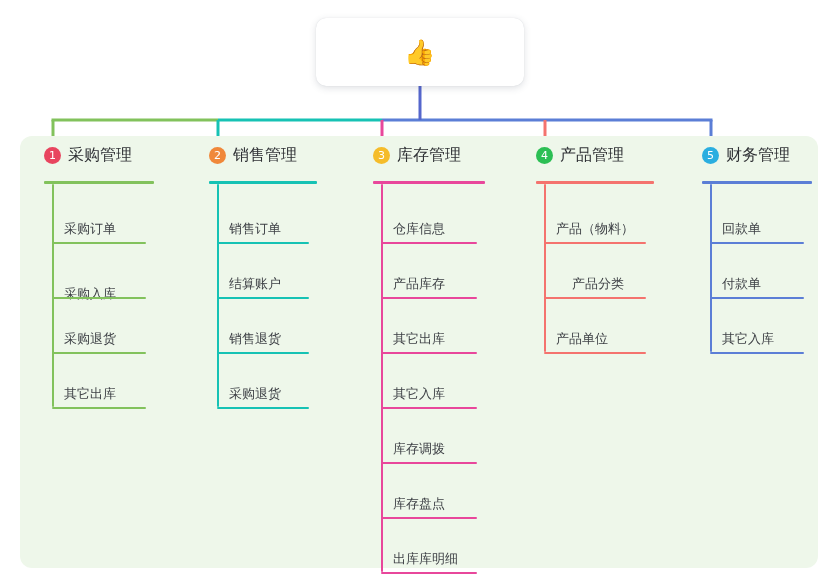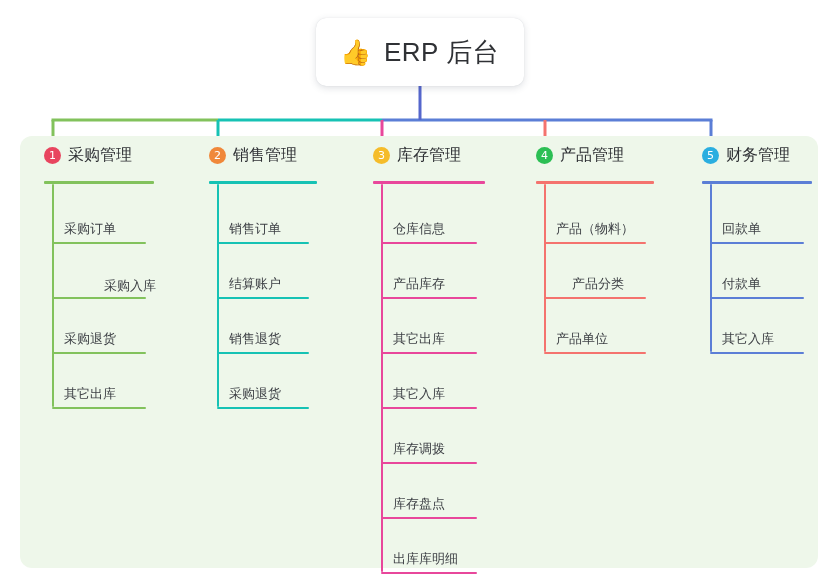--- a/index.html
+++ b/index.html
@@ -67,39 +67,38 @@
       <line x1="420" y1="86" x2="420" y2="120" stroke="#5566cc" stroke-width="3" stroke-linecap="butt"></line>
       <line x1="53" y1="120" x2="53" y2="157" stroke="#82c25c" stroke-width="3" stroke-linecap="butt"></line>
       <line x1="218" y1="120" x2="218" y2="157" stroke="#16c2b4" stroke-width="3" stroke-linecap="butt"></line>
       <line x1="382" y1="120" x2="382" y2="157" stroke="#e8479b" stroke-width="3" stroke-linecap="butt"></line>
       <line x1="545" y1="120" x2="545" y2="157" stroke="#f4736e" stroke-width="3" stroke-linecap="butt"></line>
       <line x1="711" y1="120" x2="711" y2="157" stroke="#5b7ed6" stroke-width="3" stroke-linecap="butt"></line>
     </svg>
 
   <div class="root-card">
     <span class="root-emoji">👍</span>
-    <span class="root-title">ERP 后台</span>
   </div>
 
   <div class="panel"></div>
 
   <div id="cols">
       <div class="col" style="left: 44px; width: 110px;">
         <div class="col-head">
           <span class="badge" style="background: rgb(232, 69, 95);">1</span>
           <span class="col-title">采购管理</span>
         </div>
         <div class="head-rule" style="top: 45px; width: 110px; background: rgb(130, 194, 92);"></div>
         <div class="spine" style="left: 8px; top: 48px; height: 223px; background: rgb(130, 194, 92);"></div>
         <div class="leaf" style="left: 8px; top: 84px;">
           <div class="leaf-label" style="left: 12px; top: 0px;">采购订单</div>
           <div class="leaf-rule" style="left: 0px; top: 22px; width: 94px; background: rgb(130, 194, 92);"></div>
         </div>
         <div class="leaf" style="left: 8px; top: 139px;">
-          <div class="leaf-label" style="left: 12px; top: 2px; margin-left: 40px;">采购入库</div>
+          <div class="leaf-label" style="left: 12px; top: 10px;">采购入库</div>
           <div class="leaf-rule" style="left: 0px; top: 22px; width: 94px; background: rgb(130, 194, 92);"></div>
         </div>
         <div class="leaf" style="left: 8px; top: 194px;">
           <div class="leaf-label" style="left: 12px; top: 0px;">采购退货</div>
           <div class="leaf-rule" style="left: 0px; top: 22px; width: 94px; background: rgb(130, 194, 92);"></div>
         </div>
         <div class="leaf" style="left: 8px; top: 249px;">
           <div class="leaf-label" style="left: 12px; top: 0px;">其它出库</div>
           <div class="leaf-rule" style="left: 0px; top: 22px; width: 94px; background: rgb(130, 194, 92);"></div>
         </div>

